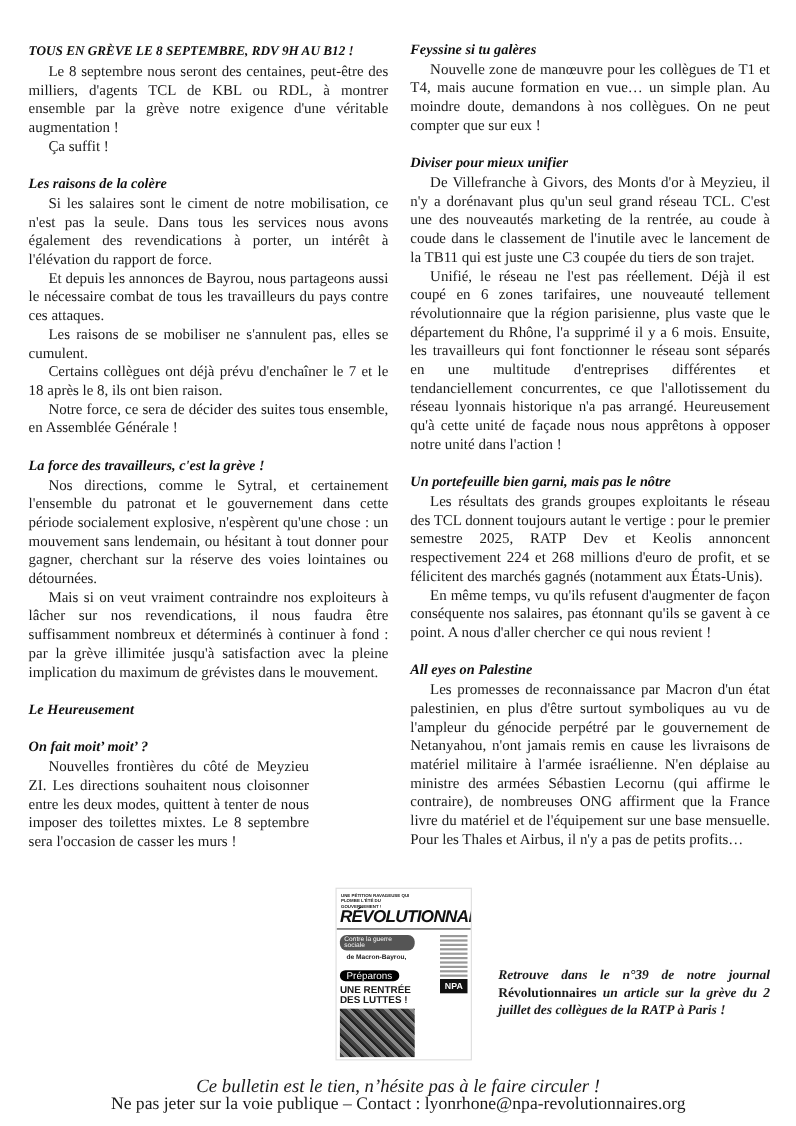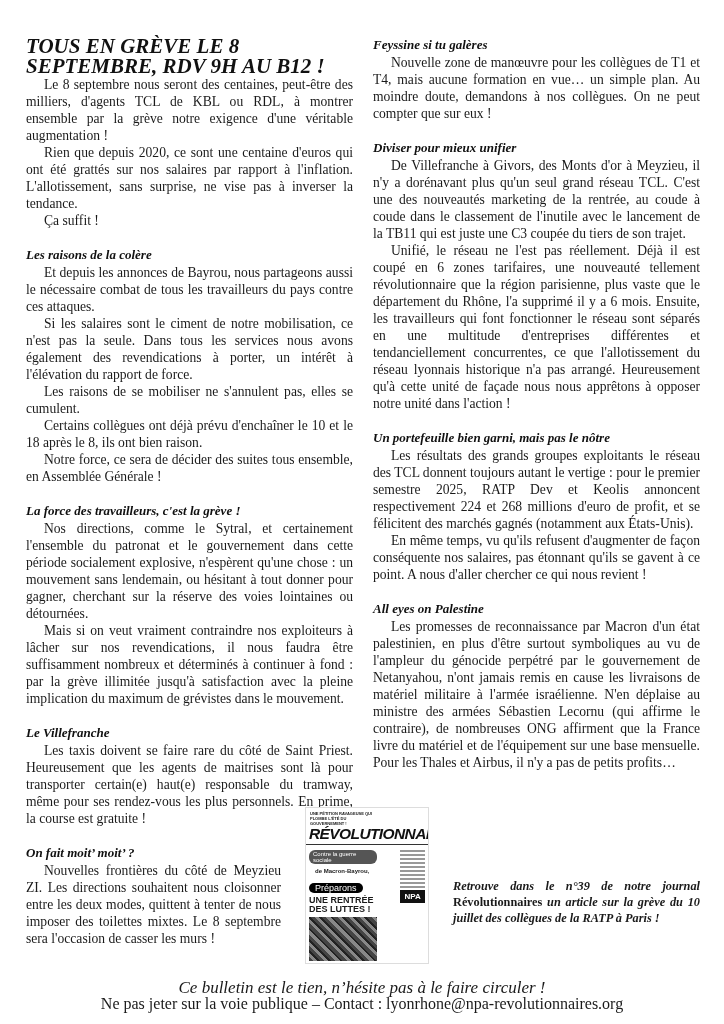--- a/index.html
+++ b/index.html
@@ -3,21 +3,21 @@
 <meta charset="utf-8">
 <style>
   html, body { margin: 0; padding: 0; background: #fff; }
   body { width: 724px; height: 1024px; position: relative; overflow: hidden;
          font-family: "Liberation Serif", "DejaVu Serif", serif; color: #1a1a1a; }
   .col { position: absolute; top: 36px; }
   .col-left { left: 26px; width: 327px; }
   .col-right { left: 373px; width: 327px; }
   h2 { font-style: italic; font-weight: bold; font-size: 13px; line-height: 17px;
        margin: 0 0 1px 0; color: #111; }
-  h2.big { font-size: 21px; line-height: 20px; margin-bottom: 0; }
+  h2.big { font-size: 12px; line-height: 20px; margin-bottom: 0; }
   p { margin: 0; font-size: 13.6px; line-height: 17px; text-align: justify; text-indent: 18px; }
   .section { margin-bottom: 17px; }
   .narrow p.wrap { width: 255px; }
   .float-img { position: absolute; left: 305px; top: 807px; width: 122px; height: 155px;
                background: #fff; border: 1px solid #ddd; overflow: hidden; }
   .mag-top { display: flex; justify-content: space-between; padding: 3px 4px 0 4px; font-family: "Liberation Sans", sans-serif; }
   .mag-top .t1 { font-size: 4px; font-weight: bold; width: 70px; line-height: 5px; }
   .mag-top .t2 { font-size: 3.5px; width: 38px; line-height: 4px; }
   .mag-title { font-family: "Liberation Sans", sans-serif; font-weight: bold; font-style: italic;
                font-size: 15.5px; letter-spacing: -0.6px; padding: 0 3px; line-height: 16px; color: #111; }
@@ -43,39 +43,37 @@
   .footer .l1 { top: 978px; position: absolute; width: 724px; font-style: italic; font-size: 17px; }
   .footer .l2 { top: 995px; position: absolute; width: 724px; font-size: 16px; }
 </style>
 </head>
 <body>
 
 <div class="col col-left">
   <div class="section">
     <h2 class="big">TOUS EN GRÈVE LE 8 SEPTEMBRE, RDV 9H AU B12 !</h2>
     <p>Le 8 septembre nous seront des centaines, peut-être des milliers, d'agents TCL de KBL ou RDL, à montrer ensemble par la grève notre exigence d'une véritable augmentation !</p>
-    <p>Rien que depuis 2020, ce sont une centaine d'euros qui ont été grattés sur nos salaires par rapport à l'inflation. L'allotissement, sans surprise, ne vise pas à inverser la tendance.</p>
     <p>Ça suffit !</p>
   </div>
   <div class="section">
     <h2>Les raisons de la colère</h2>
+    <p>Si les salaires sont le ciment de notre mobilisation, ce n'est pas la seule. Dans tous les services nous avons également des revendications à porter, un intérêt à l'élévation du rapport de force.</p>
     <p>Et depuis les annonces de Bayrou, nous partageons aussi le nécessaire combat de tous les travailleurs du pays contre ces attaques.</p>
-    <p>Si les salaires sont le ciment de notre mobilisation, ce n'est pas la seule. Dans tous les services nous avons également des revendications à porter, un intérêt à l'élévation du rapport de force.</p>
     <p>Les raisons de se mobiliser ne s'annulent pas, elles se cumulent.</p>
-    <p>Certains collègues ont déjà prévu d'enchaîner le 10 et le 18 après le 8, ils ont bien raison.</p>
+    <p>Certains collègues ont déjà prévu d'enchaîner le 7 et le 18 après le 8, ils ont bien raison.</p>
     <p>Notre force, ce sera de décider des suites tous ensemble, en Assemblée Générale !</p>
   </div>
   <div class="section">
     <h2>La force des travailleurs, c'est la grève !</h2>
     <p>Nos directions, comme le Sytral, et certainement l'ensemble du patronat et le gouvernement dans cette période socialement explosive, n'espèrent qu'une chose : un mouvement sans lendemain, ou hésitant à tout donner pour gagner, cherchant sur la réserve des voies lointaines ou détournées.</p>
     <p>Mais si on veut vraiment contraindre nos exploiteurs à lâcher sur nos revendications, il nous faudra être suffisamment nombreux et déterminés à continuer à fond : par la grève illimitée jusqu'à satisfaction avec la pleine implication du maximum de grévistes dans le mouvement.</p>
   </div>
   <div class="section">
-    <h2>Le Villefranche</h2>
-    <p>Les taxis doivent se faire rare du côté de Saint Priest. Heureusement que les agents de maitrises sont là pour transporter certain(e) haut(e) responsable du tramway, même pour ses rendez-vous les plus personnels. En prime, la course est gratuite !</p>
+    <h2>Le Heureusement</h2>
   </div>
   <div class="section narrow">
     <h2>On fait moit’ moit’ ?</h2>
     <p class="wrap">Nouvelles frontières du côté de Meyzieu ZI. Les directions souhaitent nous cloisonner entre les deux modes, quittent à tenter de nous imposer des toilettes mixtes. Le 8 septembre sera l'occasion de casser les murs !</p>
   </div>
 </div>
 
 <div class="col col-right">
   <div class="section">
     <h2>Feyssine si tu galères</h2>
@@ -124,19 +122,19 @@
           <div></div>
           <div></div>
           <div></div>
       </div>
       <div class="npa">NPA</div>
     </div>
   </div>
 </div>
 
 <div class="promo">
-  <span>Retrouve dans le n°39 de notre journal </span><span class="journal">Révolutionnaires</span><span> un article sur la grève du 10 juillet des collègues de la RATP à Paris !</span>
+  <span>Retrouve dans le n°39 de notre journal </span><span class="journal">Révolutionnaires</span><span> un article sur la grève du 2 juillet des collègues de la RATP à Paris !</span>
 </div>
 
 <div class="footer">
   <div class="l1">Ce bulletin est le tien, n’hésite pas à le faire circuler !</div>
   <div class="l2">Ne pas jeter sur la voie publique – Contact : lyonrhone@npa-revolutionnaires.org</div>
 </div>
 
 </body></html>

